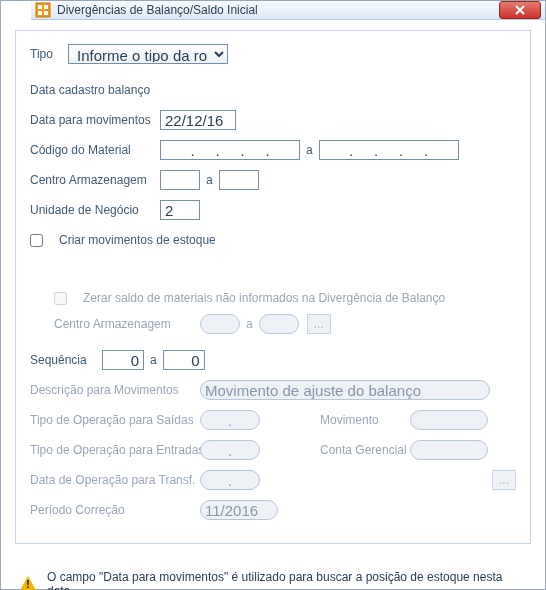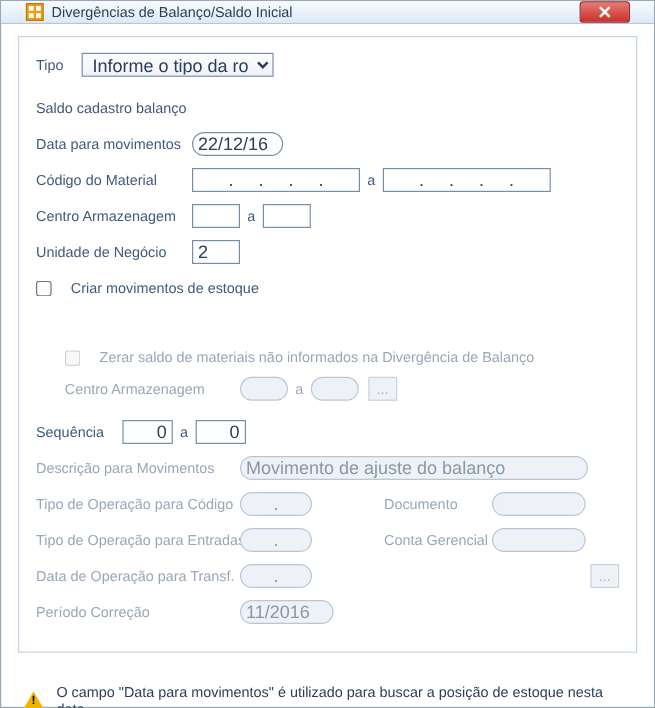--- a/index.html
+++ b/index.html
@@ -17,21 +17,22 @@
     border: 1px solid #9aa7b7;
     display: flex;
     flex-direction: column;
   }
   .titlebar {
     height: 26px;
     background: linear-gradient(#f7fbff, #dde9f7);
     border-bottom: 1px solid #b8c6d9;
     display: flex;
     align-items: center;
-    padding: 0 20px;
+    padding: 0 4px;
+    margin-left: 30px;
   }
   .titlebar .app-icon {
     width: 16px;
     height: 16px;
     margin-right: 6px;
     display: inline-flex;
     align-items: center;
     justify-content: center;
   }
   .titlebar .title {
@@ -183,26 +184,26 @@
       <div class="row">
         <span class="label" style="width:38px;">Tipo</span>
         <select style="width:160px;">
           <option>Informe o tipo da rotina</option>
         </select>
       </div>
 
       <div class="spacer"></div>
 
       <div class="row">
-        <span class="label w1">Saldo cadastro balanço</span>
+        <span class="label w1">Data cadastro balanço</span>
       </div>
 
       <div class="row">
         <span class="label w1">Data para movimentos</span>
-        <input type="text" style="width: 76px; border-radius: 10px;" value="22/12/16">
+        <input type="text" style="width: 76px;" value="22/12/16">
       </div>
 
       <div class="row">
         <span class="label w1">Código do Material</span>
         <input type="text" style="width: 140px;" class="center" value=".     .     .     .">
         <span class="sep">a</span>
         <input type="text" style="width: 140px;" class="center" value=".     .     .     .">
       </div>
 
       <div class="row">
@@ -248,24 +249,24 @@
         <span class="sep">a</span>
         <input type="text" style="width: 42px; text-align: right;" value="0">
       </div>
 
       <div class="row">
         <span class="label w2 disabled">Descrição para Movimentos</span>
         <input type="text" style="width: 290px;" class="disabled" disabled="" value="Movimento de ajuste do balanço">
       </div>
 
       <div class="row">
-        <span class="label w2 disabled">Tipo de Operação para Código</span>
+        <span class="label w2 disabled">Tipo de Operação para Saídas</span>
         <input type="text" style="width: 60px;" class="disabled center" disabled="" value=".">
         <span style="width:60px;"></span>
-        <span class="label disabled" style="width:90px;">Documento</span>
+        <span class="label disabled" style="width:90px;">Movimento</span>
         <input type="text" style="width: 78px;" class="disabled" disabled="" value="">
       </div>
 
       <div class="row">
         <span class="label w2 disabled">Tipo de Operação para Entradas</span>
         <input type="text" style="width: 60px;" class="disabled center" disabled="" value=".">
         <span style="width:60px;"></span>
         <span class="label disabled" style="width:90px;">Conta Gerencial</span>
         <input type="text" style="width: 78px;" class="disabled" disabled="" value="">
       </div>

